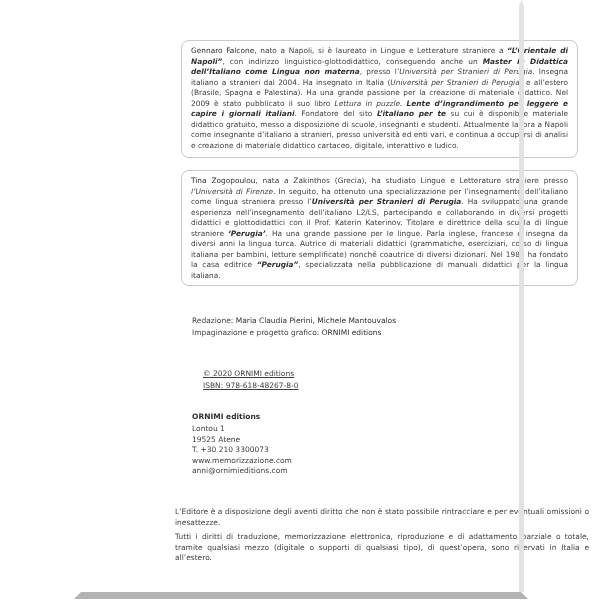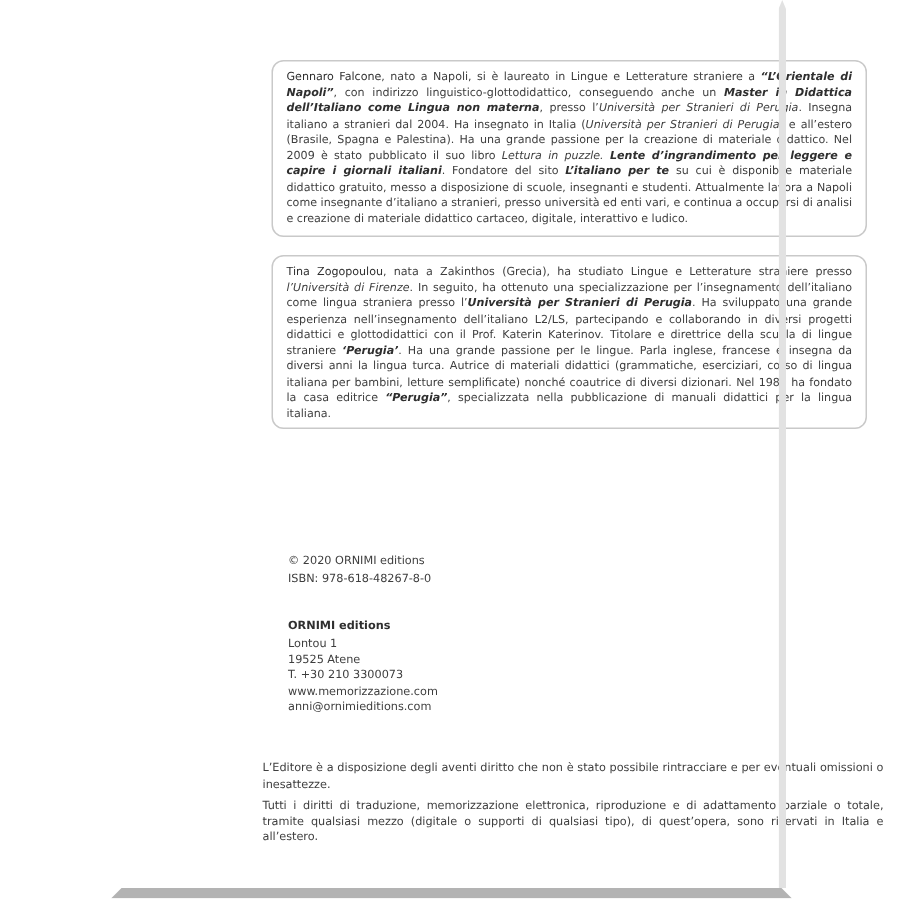--- a/index.html
+++ b/index.html
@@ -20,21 +20,21 @@
     padding:5px 9px;box-sizing:border-box;background:#fff;overflow:hidden;}
   #bio1{top:40px;height:118px;}
   #bio2{top:170px;height:116px;}
   .bio-text{margin:0;font-size:7.4px;line-height:10.55px;text-align:justify;color:#3e3e3e;}
   .seg-b{font-weight:normal;color:#2f2f2f;}
   .seg-i{font-style:italic;}
   .seg-bi{font-weight:bold;font-style:italic;color:#2f2f2f;}
   
   .credits{position:absolute;left:117px;top:315px;font-size:7.5px;line-height:11.5px;}
   .credits p{margin:0;}
-  .copyright{position:absolute;left:117px;top:368px;font-size:7.5px;line-height:12px;}
+  .copyright{position:absolute;left:128px;top:368px;font-size:7.5px;line-height:12px;text-decoration:underline;}
   .copyright p{margin:0;}
   .publisher{position:absolute;left:117px;top:412px;font-size:7.5px;line-height:10.4px;}
   .publisher p{margin:0;}
   .publisher .name{font-weight:bold;color:#2f2f2f;margin-bottom:2px;}
   .legal{position:absolute;left:100px;top:507px;width:414px;font-size:7.5px;line-height:10.5px;text-align:justify;}
   .legal p{margin:0 0 4px 0;}
 </style>
 </head>
 <body>
 
@@ -43,20 +43,24 @@
   <div class="page">
 
     <div class="bio-box" id="bio1">
       <p class="bio-text"><span class="seg-b">Gennaro Falcone</span><span>, nato a Napoli, si è laureato in Lingue e Letterature straniere a </span><span class="seg-bi">“L’Orientale di Napoli”</span><span>, con indirizzo linguistico-glottodidattico, conseguendo anche un </span><span class="seg-bi">Master in Didattica dell’Italiano come Lingua non materna</span><span>, presso l’</span><span class="seg-i">Università per Stranieri di Perugia</span><span>. Insegna italiano a stranieri dal 2004. Ha insegnato in Italia (</span><span class="seg-i">Università per Stranieri di Perugia</span><span>) e all’estero (Brasile, Spagna e Palestina). Ha una grande passione per la creazione di materiale didattico. Nel 2009 è stato pubblicato il suo libro </span><span class="seg-i">Lettura in puzzle. </span><span class="seg-bi">Lente d’ingrandimento per leggere e capire i giornali italiani</span><span>. Fondatore del sito </span><span class="seg-bi">L’italiano per te</span><span> su cui è disponibile materiale didattico gratuito, messo a disposizione di scuole, insegnanti e studenti. Attualmente lavora a Napoli come insegnante d’italiano a stranieri, presso università ed enti vari, e continua a occuparsi di analisi e creazione di materiale didattico cartaceo, digitale, interattivo e ludico.</span></p>
     </div>
 
     <div class="bio-box" id="bio2">
       <p class="bio-text"><span class="seg-b">Tina Zogopoulou</span><span>, nata a Zakinthos (Grecia), ha studiato Lingue e Letterature straniere presso </span><span class="seg-i">l’Università di Firenze</span><span>. In seguito, ha ottenuto una specializzazione per l’insegnamento dell’italiano come lingua straniera presso l’</span><span class="seg-bi">Università per Stranieri di Perugia</span><span>. Ha sviluppato una grande esperienza nell’insegnamento dell’italiano L2/LS, partecipando e collaborando in diversi progetti didattici e glottodidattici con il Prof. Katerin Katerinov. Titolare e direttrice della scuola di lingue straniere </span><span class="seg-bi">‘Perugia’</span><span>. Ha una grande passione per le lingue. Parla inglese, francese e insegna da diversi anni la lingua turca. Autrice di materiali didattici (grammatiche, eserciziari, corso di lingua italiana per bambini, letture semplificate) nonché coautrice di diversi dizionari. Nel 1989 ha fondato la casa editrice </span><span class="seg-bi">“Perugia”</span><span>, specializzata nella pubblicazione di manuali didattici per la lingua italiana.</span></p>
     </div>
 
+    <div class="credits">
+      <p><span>Redazione: </span><span class="seg-b">Maria Claudia Pierini, Michele Mantouvalos</span></p>
+      <p><span>Impaginazione e progetto grafico: </span><span class="seg-b">ORNIMI editions</span></p>
+    </div>
 
     <div class="copyright">
       <p>© 2020 ORNIMI editions</p>
       <p>ISBN: 978-618-48267-8-0</p>
     </div>
 
     <div class="publisher">
       <p class="name">ORNIMI editions</p>
       <p>Lontou 1</p>
       <p>19525 Atene</p>

